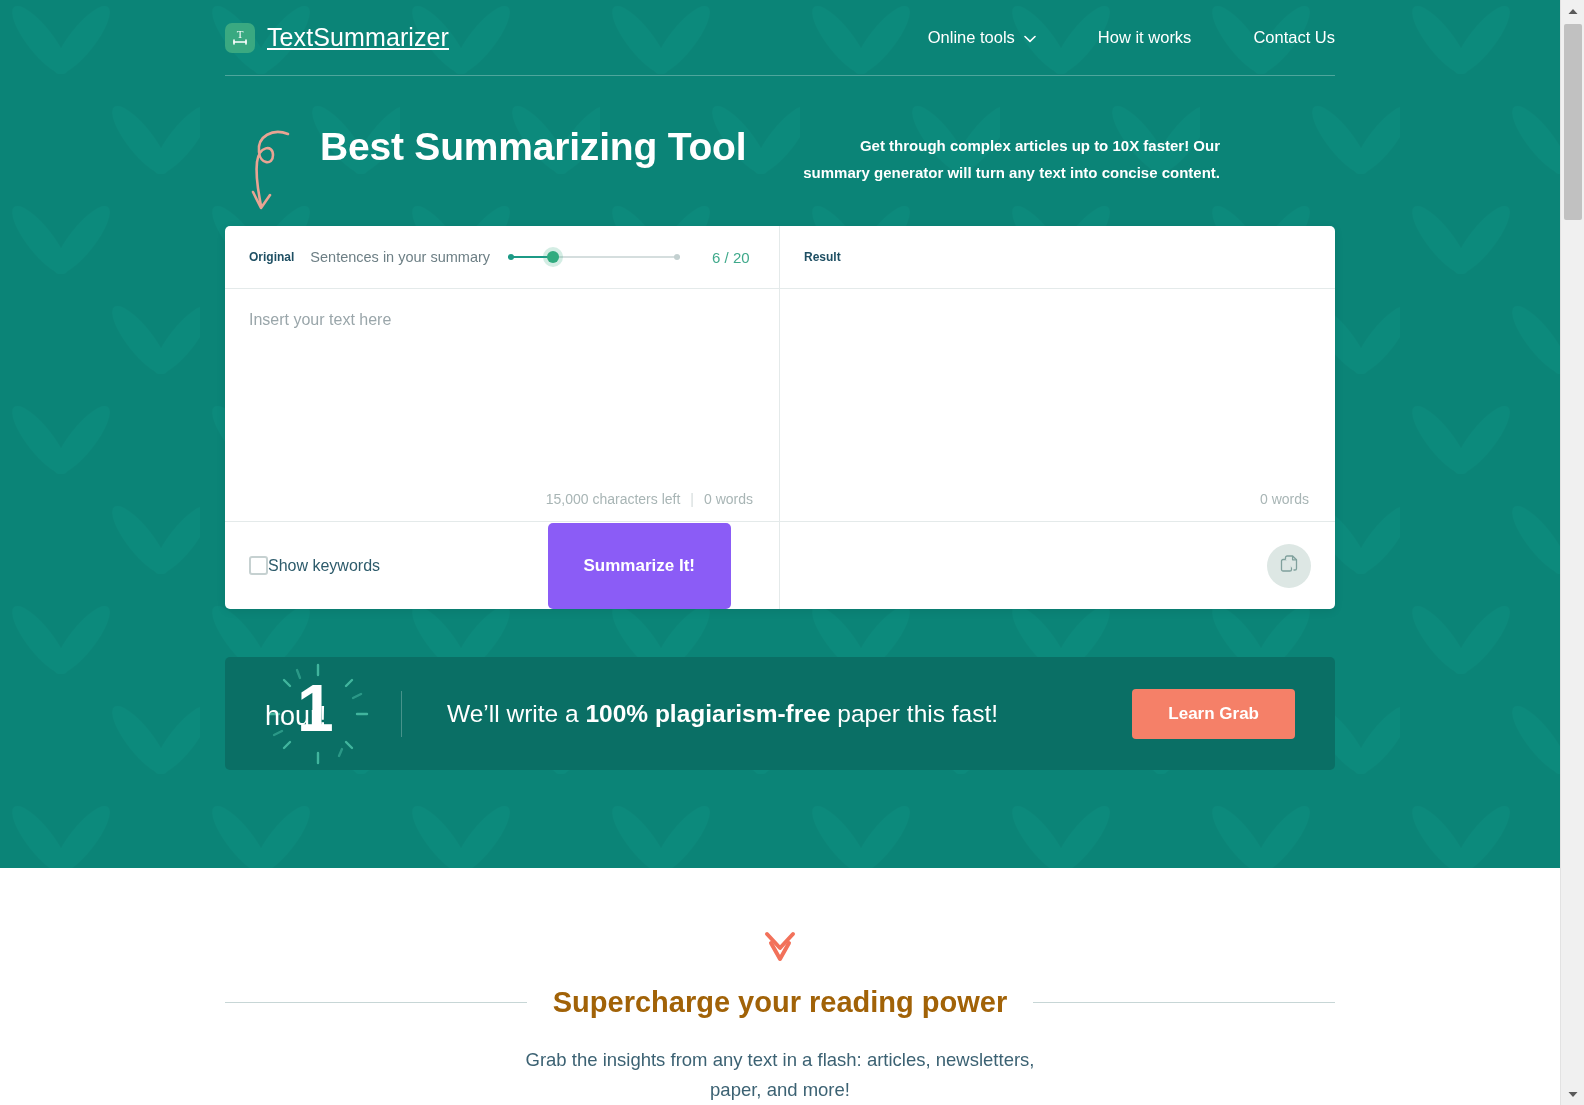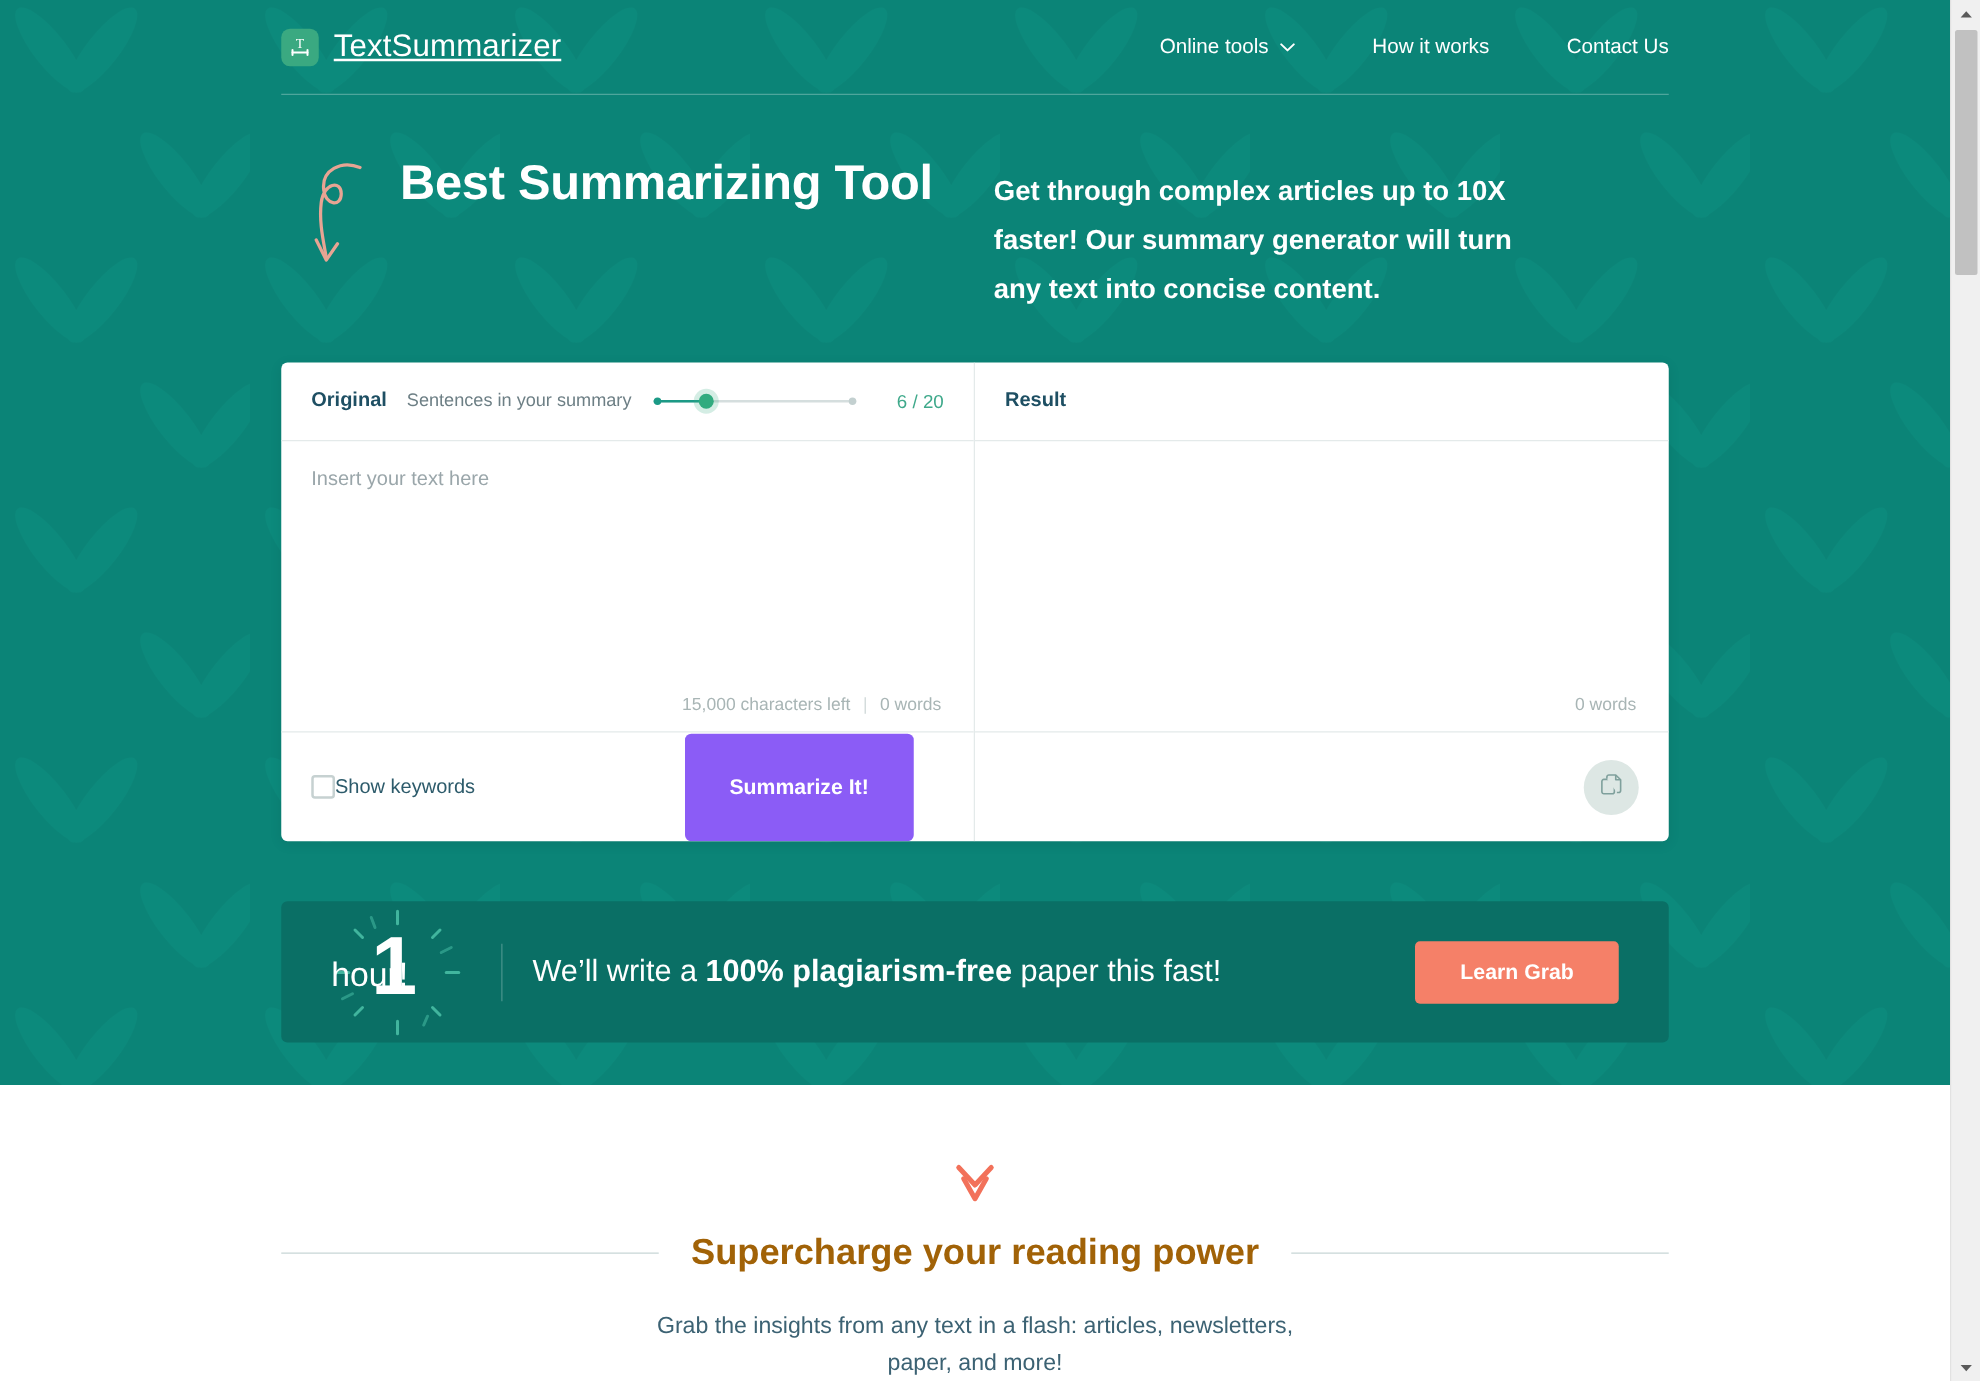--- a/index.html
+++ b/index.html
@@ -86,25 +86,26 @@
   .swoosh { position: absolute; left: 18px; top: 6px; }
   .hero-title {
     color: #ffffff;
     font-size: 39px;
     font-weight: 700;
     letter-spacing: -0.2px;
     line-height: 1.1;
   }
   .hero-desc {
     color: #ffffff;
-    font-size: 22px;
+    font-size: 15px;
     font-weight: 700;
     line-height: 1.78;
     width: 425px;
     padding-top: 17px;
+    text-align: right;
   }
 
   
   .tool-card {
     margin-top: 40px;
     background: #ffffff;
     border-radius: 5px;
     box-shadow: 0 2px 10px rgba(0,0,0,0.08);
     display: flex;
     overflow: hidden;
@@ -117,21 +118,21 @@
   .pane-head {
     height: 63px;
     display: flex;
     align-items: center;
     padding: 0 24px;
     border-bottom: 1px solid #e4eaea;
     gap: 16px;
   }
   .pane-title {
     color: #1e4f63;
-    font-size: 16px;
+    font-size: 12px;
     font-weight: 700;
   }
   .slider-label {
     color: #6d7f85;
     font-size: 14.5px;
     white-space: nowrap;
   }
   .slider {
     position: relative;
     width: 172px;
@@ -280,20 +281,21 @@
     height: 46px;
     background: rgba(255,255,255,0.25);
     margin: 0 24px 0 18px;
     flex: none;
   }
   .promo-text {
     color: #ffffff;
     font-size: 24.5px;
     font-weight: 400;
     white-space: nowrap;
+    margin-left: 21px;
   }
   .promo-text b { font-weight: 700; }
   .learn-btn {
     margin-left: auto;
     margin-right: 40px;
     background: #f58068;
     color: #ffffff;
     font-size: 17px;
     font-weight: 700;
     border: none;

